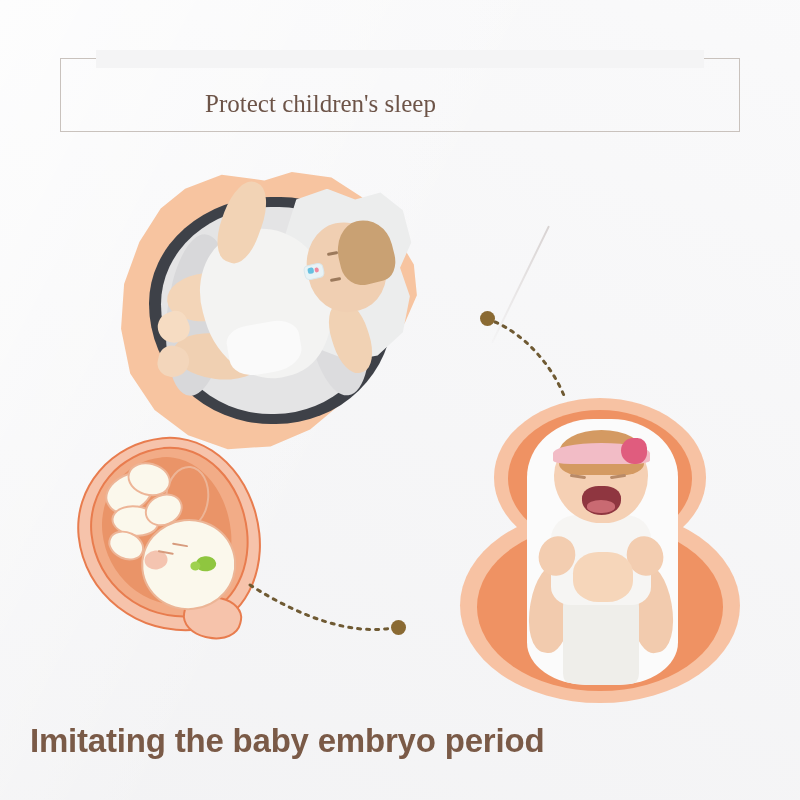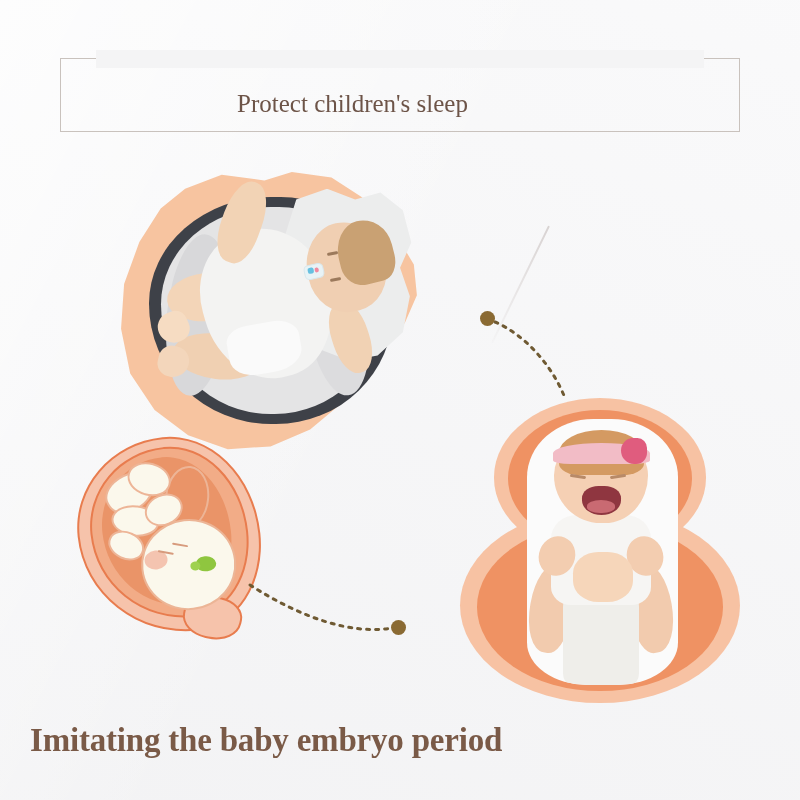--- a/index.html
+++ b/index.html
@@ -71,34 +71,32 @@
   .subtitle {
     position: absolute;
     left: 0;
     top: 90px;
     width: 641px;
     text-align: center;
     font-family: "Liberation Serif", serif;
     font-size: 25px;
     color: #6d5448;
     white-space: nowrap;
-    padding-left: 32px;
   }
 
   
   .caption {
     position: absolute;
     left: 30px;
     top: 722px;
     font-size: 33px;
     font-weight: bold;
     color: #7a5a47;
     letter-spacing: -0.2px;
     white-space: nowrap;
-    font-family: Liberation Serif, serif;
   }
 
   
   .pillow-wrap {
     position: absolute;
     left: 118px;
     top: 172px;
     width: 305px;
     height: 280px;
   }

